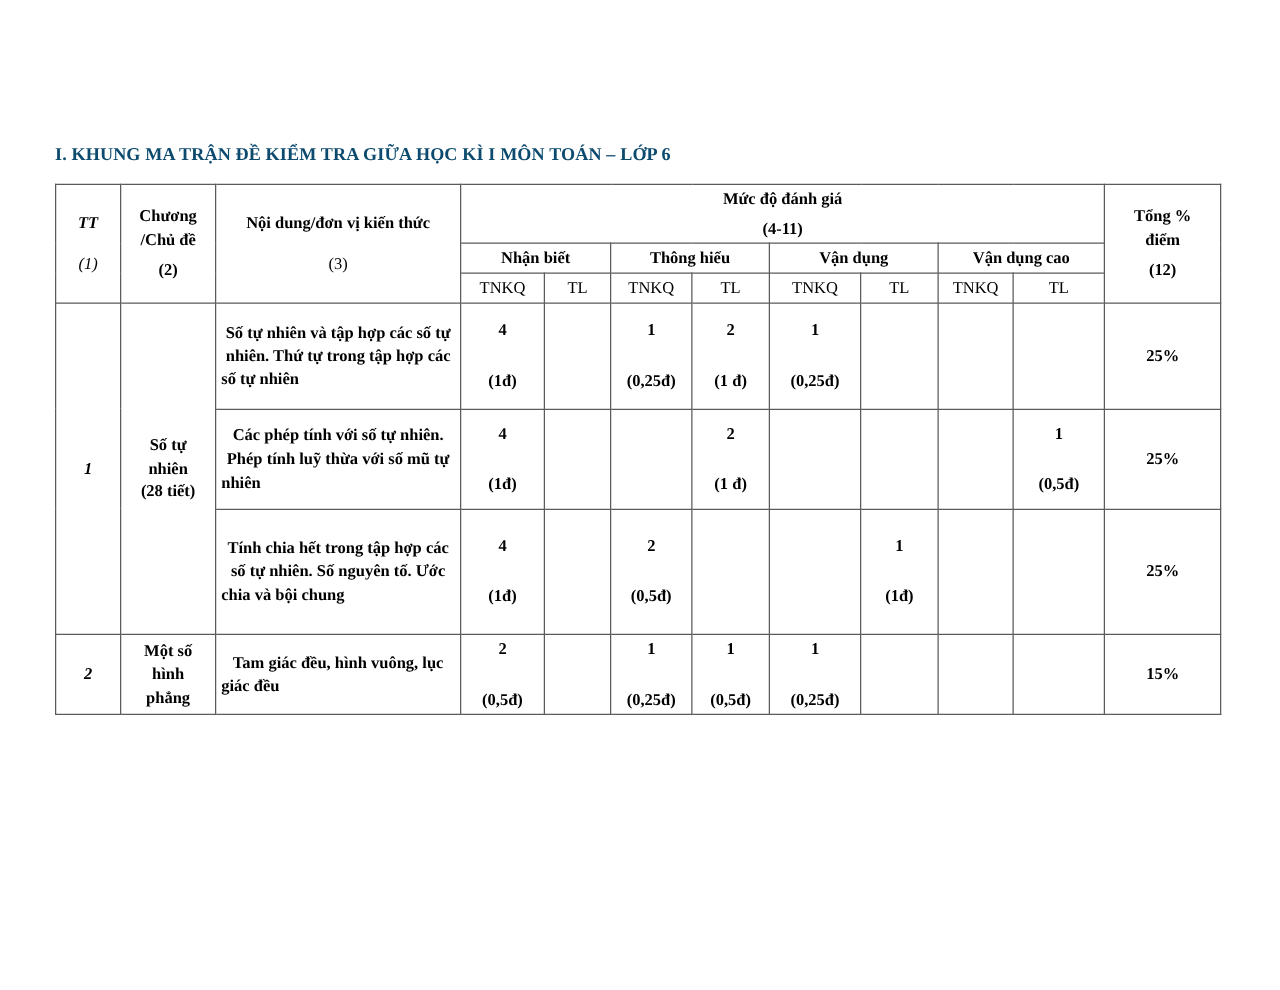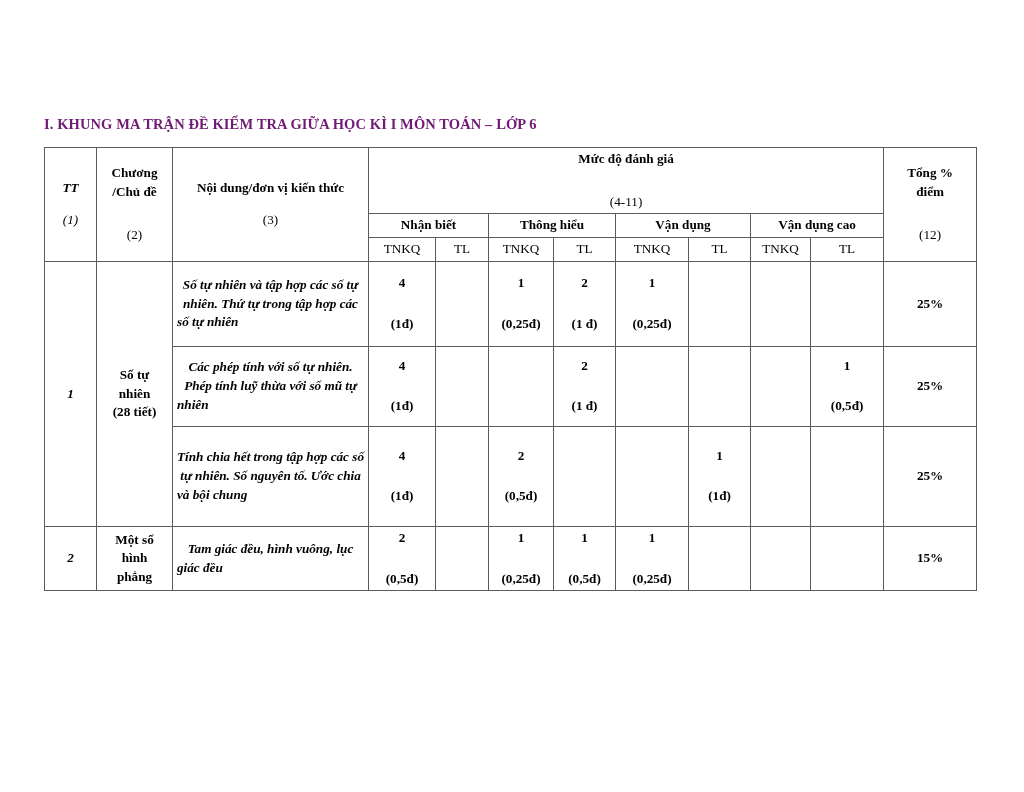--- a/index.html
+++ b/index.html
@@ -19,21 +19,21 @@
     width: 1024px;
     height: 792px;
     box-sizing: border-box;
   }
   .doc-title {
     position: absolute;
     left: 44px;
     top: 116px;
     font-size: 14.5px;
     font-weight: bold;
-    color: #701a75;
+    color: #0c4a6e;
     letter-spacing: 0.1px;
     white-space: nowrap;
   }
   table.matrix {
     position: absolute;
     left: 44px;
     top: 147px;
     border-collapse: collapse;
     table-layout: fixed;
     width: 932px;
@@ -46,21 +46,20 @@
     text-align: center;
     line-height: 1.42;
     box-sizing: border-box;
   }
   .hdr {
     font-weight: bold;
   }
   .content-cell {
     text-align: justify;
     text-align-last: left;
-    font-style: italic;
     font-weight: bold;
     font-size: 13.4px;
     padding: 4px 7px 4px 6px;
     line-height: 1.5;
   }
   .num-cell {
     font-weight: bold;
     font-size: 13.2px;
     line-height: 1.55;
   }
@@ -87,23 +86,23 @@
     font-weight: bold;
     font-size: 13.4px;
     line-height: 1.5;
   }
   .hdr-idx {
     font-weight: normal;
     display: block;
     margin-top: 14px;
   }
   .hdr-idx-tight {
-    font-weight: normal;
+    font-weight: bold;
     display: block;
-    margin-top: 24px;
+    margin-top: 5px;
   }
   .lvl {
     font-weight: bold;
     font-size: 13.2px;
   }
   .qt {
     font-weight: normal;
     font-size: 13.2px;
   }
 </style>

